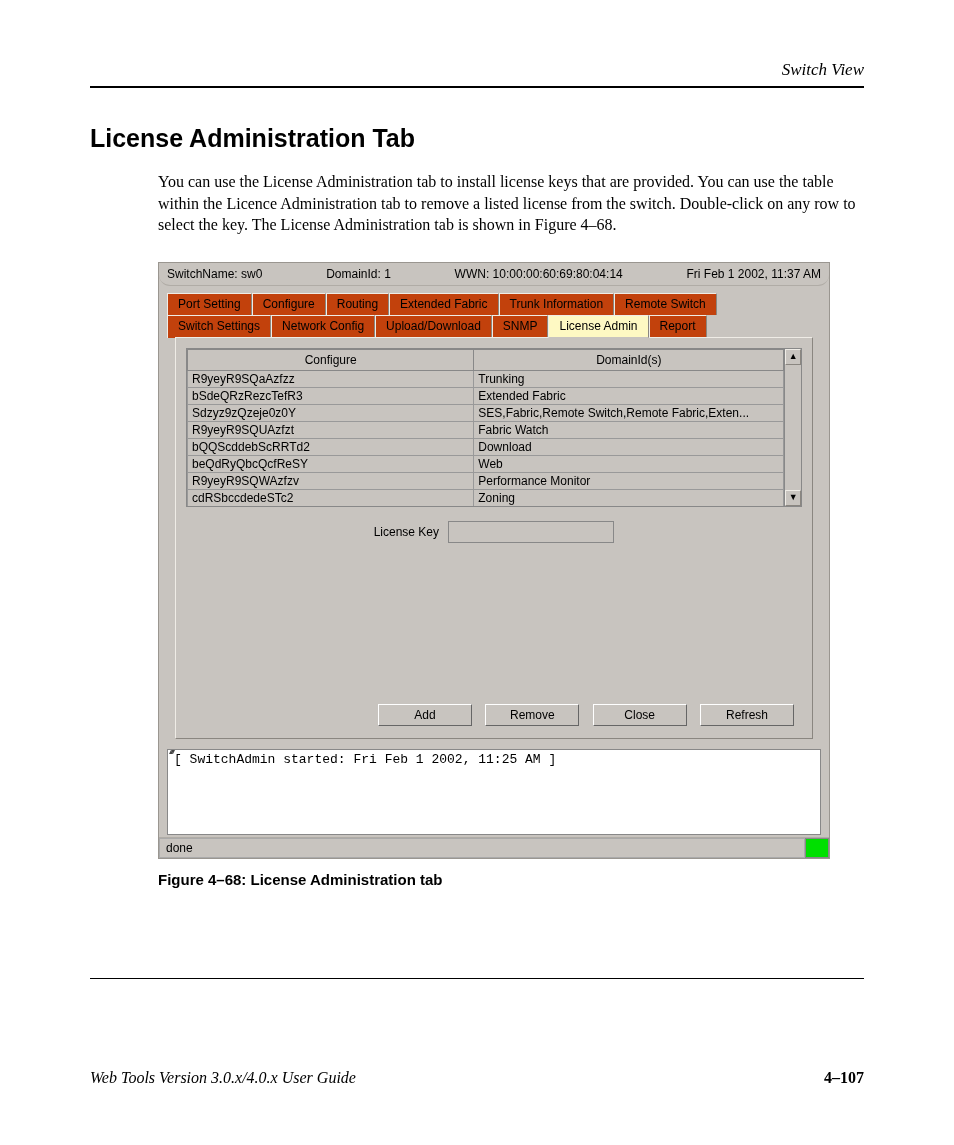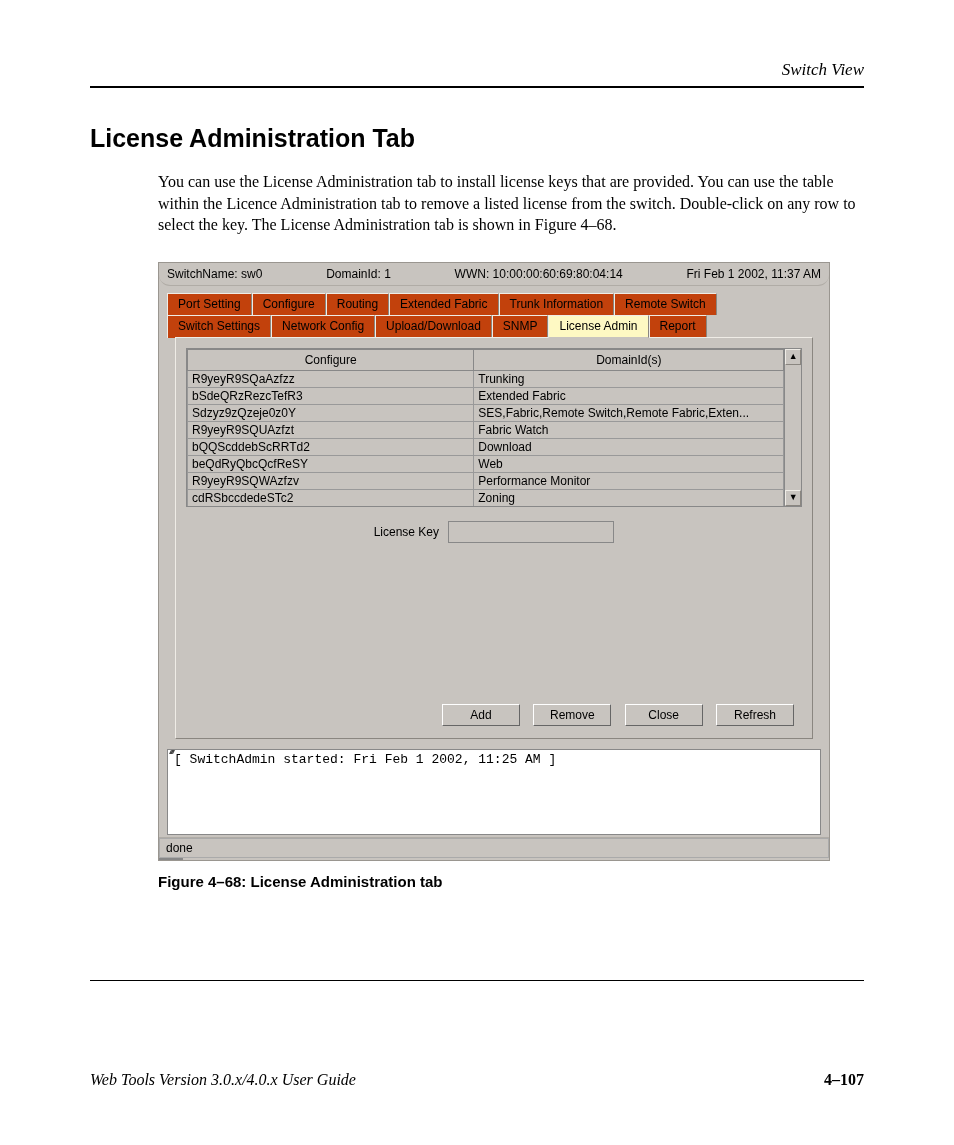--- a/index.html
+++ b/index.html
@@ -143,21 +143,21 @@
   }
   .btn-row {
     position: absolute;
     bottom: 12px;
     right: 18px;
   }
   .btn {
     display: inline-block;
     min-width: 60px;
     text-align: center;
-    padding: 3px 8px;
+    padding: 3px 16px;
     margin-left: 10px;
     background: #c8c4bf;
     border-top: 1px solid #fff;
     border-left: 1px solid #fff;
     border-right: 1px solid #666;
     border-bottom: 1px solid #666;
     cursor: pointer;
     font-size: 12px;
   }
   .splitter {
@@ -180,21 +180,20 @@
     font-family: "Courier New", monospace;
     font-size: 13px;
     padding: 2px 6px;
     overflow: hidden;
   }
   .status-row {
     display: flex;
     margin: 0 0 0 0;
     background: #c8c4bf;
     border-top: 1px solid #b0aca6;
-    flex-direction: column;
   }
   .status-txt {
     flex: 1;
     padding: 2px 6px;
     font-size: 12px;
     border: 1px solid #aaa;
     background: #c8c4bf;
   }
   .status-ind {
     width: 22px;

